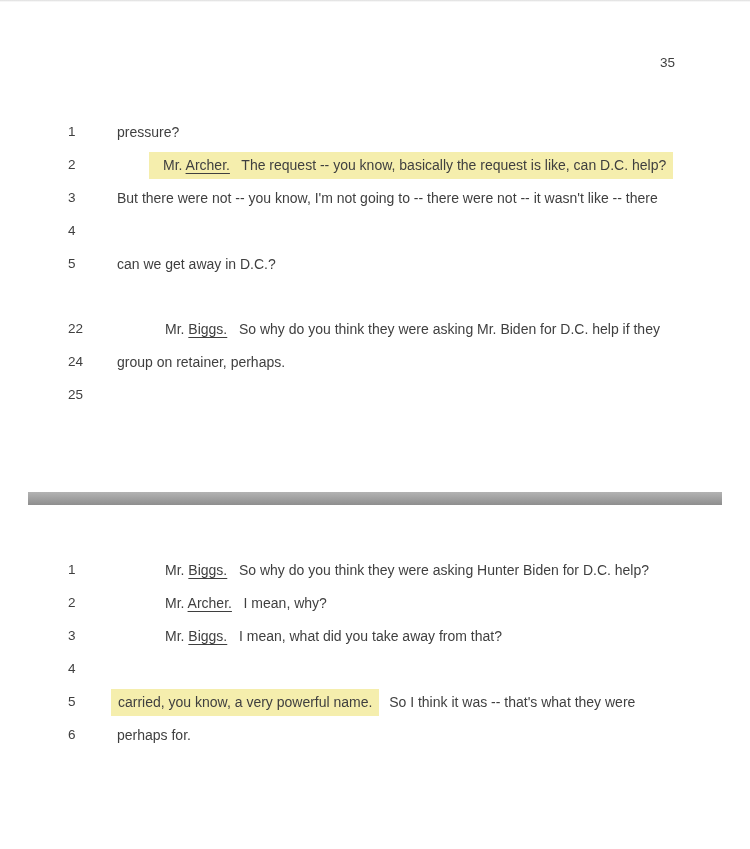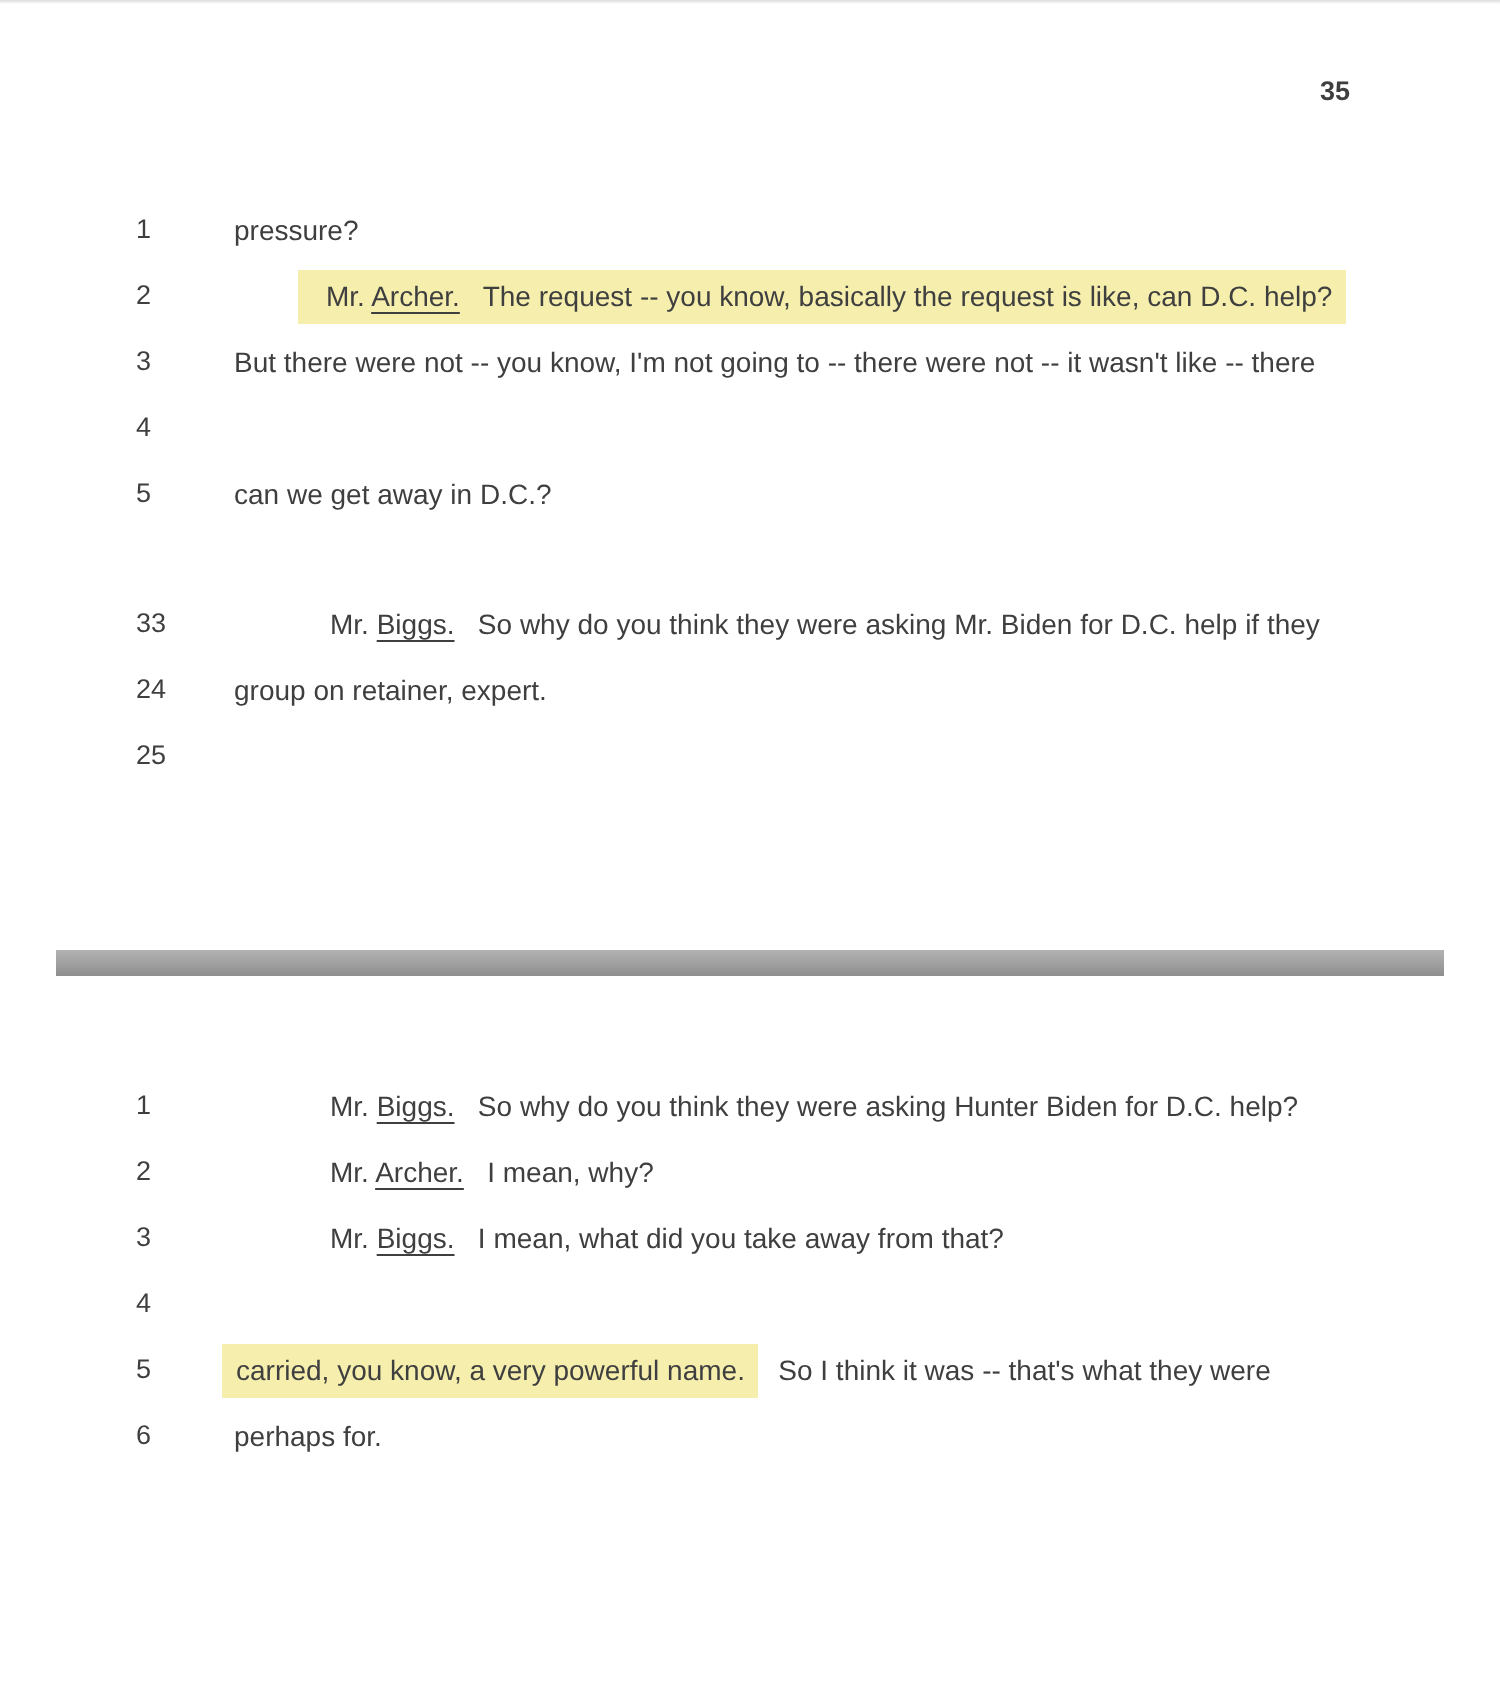--- a/index.html
+++ b/index.html
@@ -17,21 +17,21 @@
     background: linear-gradient(var(--hairline, #dcdcdc), rgba(255,255,255,0));
   }
   .page-number {
     font-size: 13.5px;
     text-align: right;
     padding-right: 75px;
     height: 16px;
     line-height: 16px;
     color: var(--ink, #3f3f3f);
   }
-  .page-35 .page-number { margin-top: 36px; font-weight: bold; }
+  .page-35 .page-number { margin-top: 53px; }
   .page-36 .page-number { margin-top: 31px; }
   .page-35 .block-0 { margin-top: 44px; }
   .page-35 .block-1 { margin-top: 32px; }
   .page-36 .block-0 { margin-top: 48px; }
   .line {
     display: flex;
     align-items: center;
     height: 33px;
     padding-left: 68px;
     white-space: pre;
@@ -66,22 +66,22 @@
     <section class="page page-35">
       <div class="page-number">35</div>
       <div class="block block-0">
         <div class="line"><span class="num">1</span><span class="text"><span>pressure?</span></span></div>
         <div class="line"><span class="num">2</span><span class="text"><span class="indent" style="width: 34px;"></span><mark class="mk-speaker"><span>Mr. </span><span class="u">Archer.</span><span>   The request -- you know, basically the request is like, can D.C. help?</span></mark></span></div>
         <div class="line"><span class="num">3</span><span class="text"><span>But there were not -- you know, I'm not going to -- there were not -- it wasn't like -- there</span></span></div>
         <div class="line"><span class="num">4</span></div>
         <div class="line"><span class="num">5</span><span class="text"><span>can we get away in D.C.?</span></span></div>
       </div>
       <div class="block block-1">
-        <div class="line"><span class="num">33</span><span class="text"><span class="indent" style="width: 48px;"></span><span>Mr. </span><span class="u">Biggs.</span><span>   So why do you think they were asking Mr. Biden for D.C. help if they</span></span></div>
-        <div class="line"><span class="num">24</span><span class="text"><span>group on retainer, expert.</span></span></div>
+        <div class="line"><span class="num">22</span><span class="text"><span class="indent" style="width: 48px;"></span><span>Mr. </span><span class="u">Biggs.</span><span>   So why do you think they were asking Mr. Biden for D.C. help if they</span></span></div>
+        <div class="line"><span class="num">24</span><span class="text"><span>group on retainer, perhaps.</span></span></div>
         <div class="line"><span class="num">25</span></div>
       </div>
     </section>
     <div class="divider"></div>
     <section class="page page-36">
       <div class="block block-0">
         <div class="line"><span class="num">1</span><span class="text"><span class="indent" style="width: 48px;"></span><span>Mr. </span><span class="u">Biggs.</span><span>   So why do you think they were asking Hunter Biden for D.C. help?</span></span></div>
         <div class="line"><span class="num">2</span><span class="text"><span class="indent" style="width: 48px;"></span><span>Mr. </span><span class="u">Archer.</span><span>   I mean, why?</span></span></div>
         <div class="line"><span class="num">3</span><span class="text"><span class="indent" style="width: 48px;"></span><span>Mr. </span><span class="u">Biggs.</span><span>   I mean, what did you take away from that?</span></span></div>
         <div class="line"><span class="num">4</span></div>

